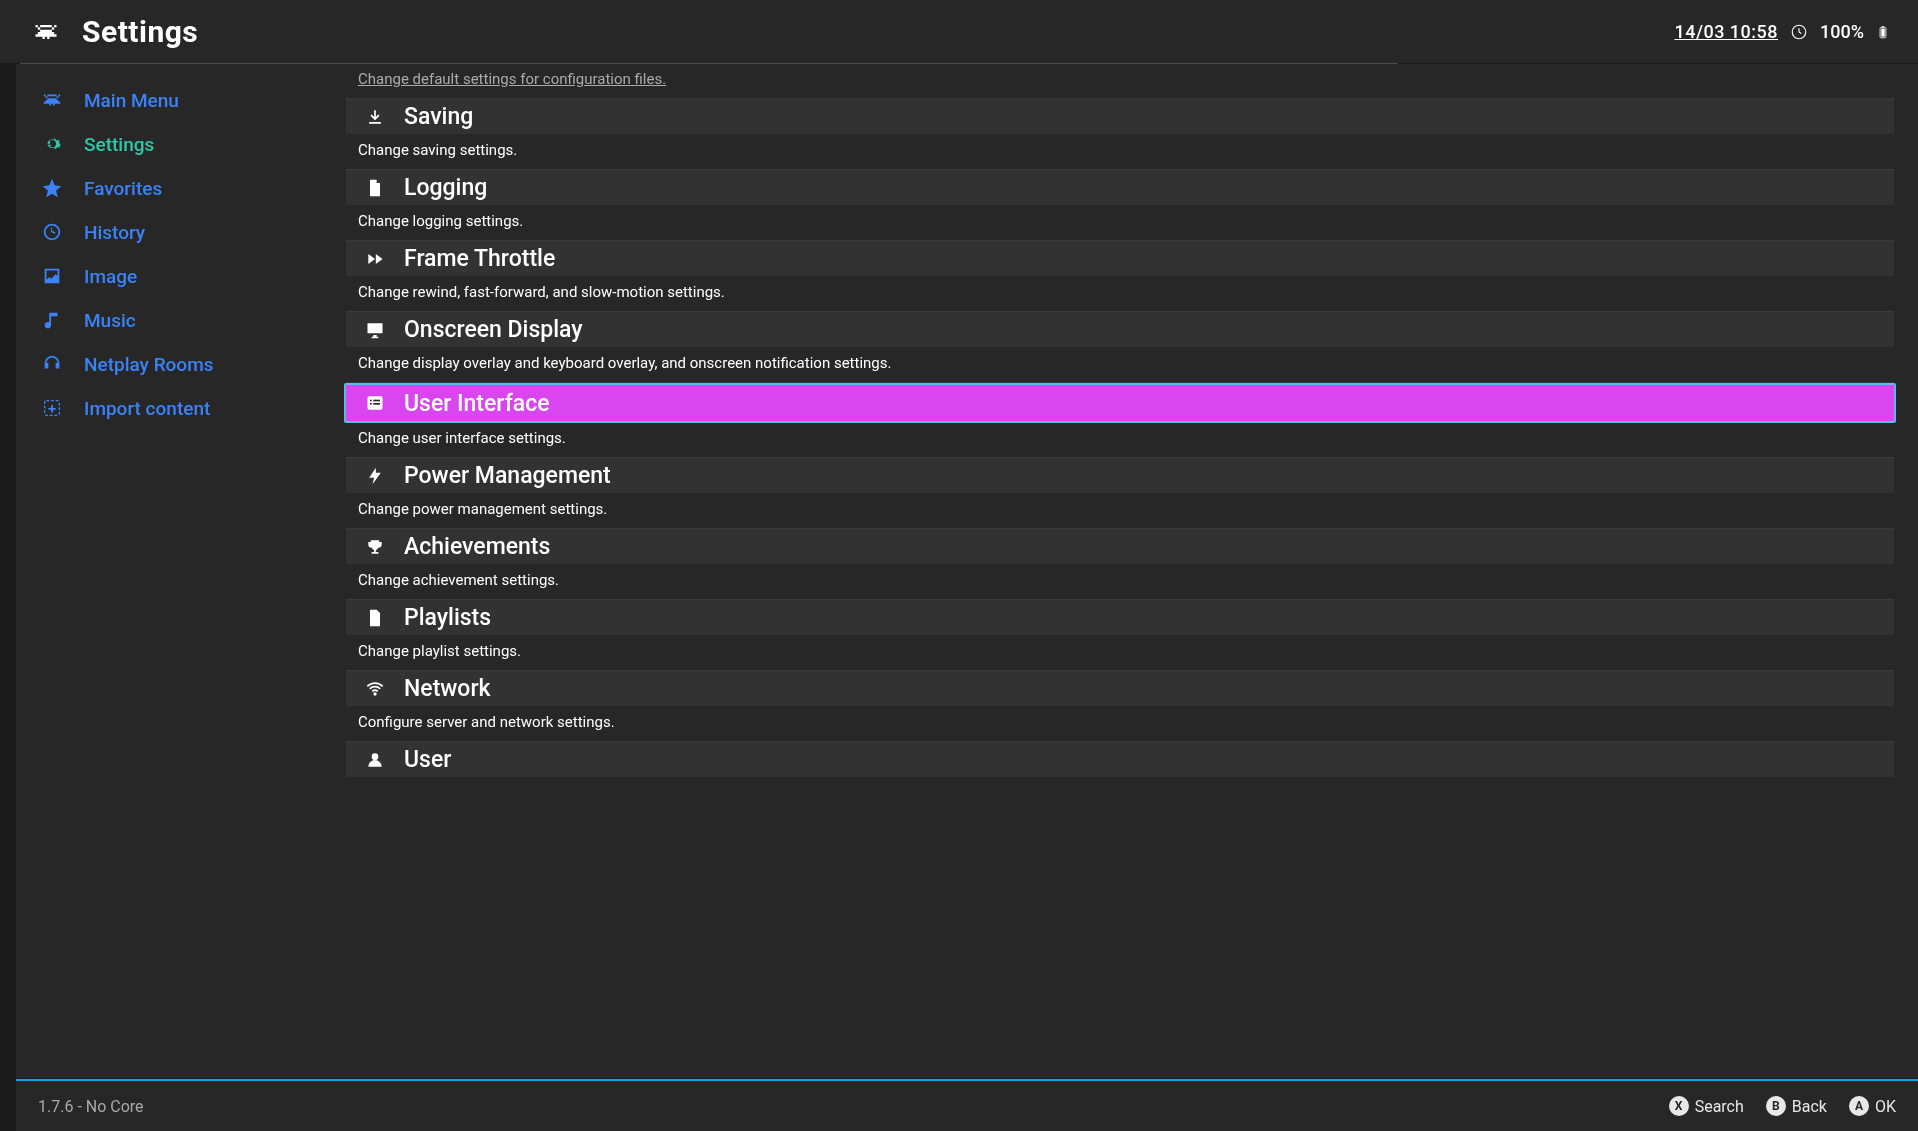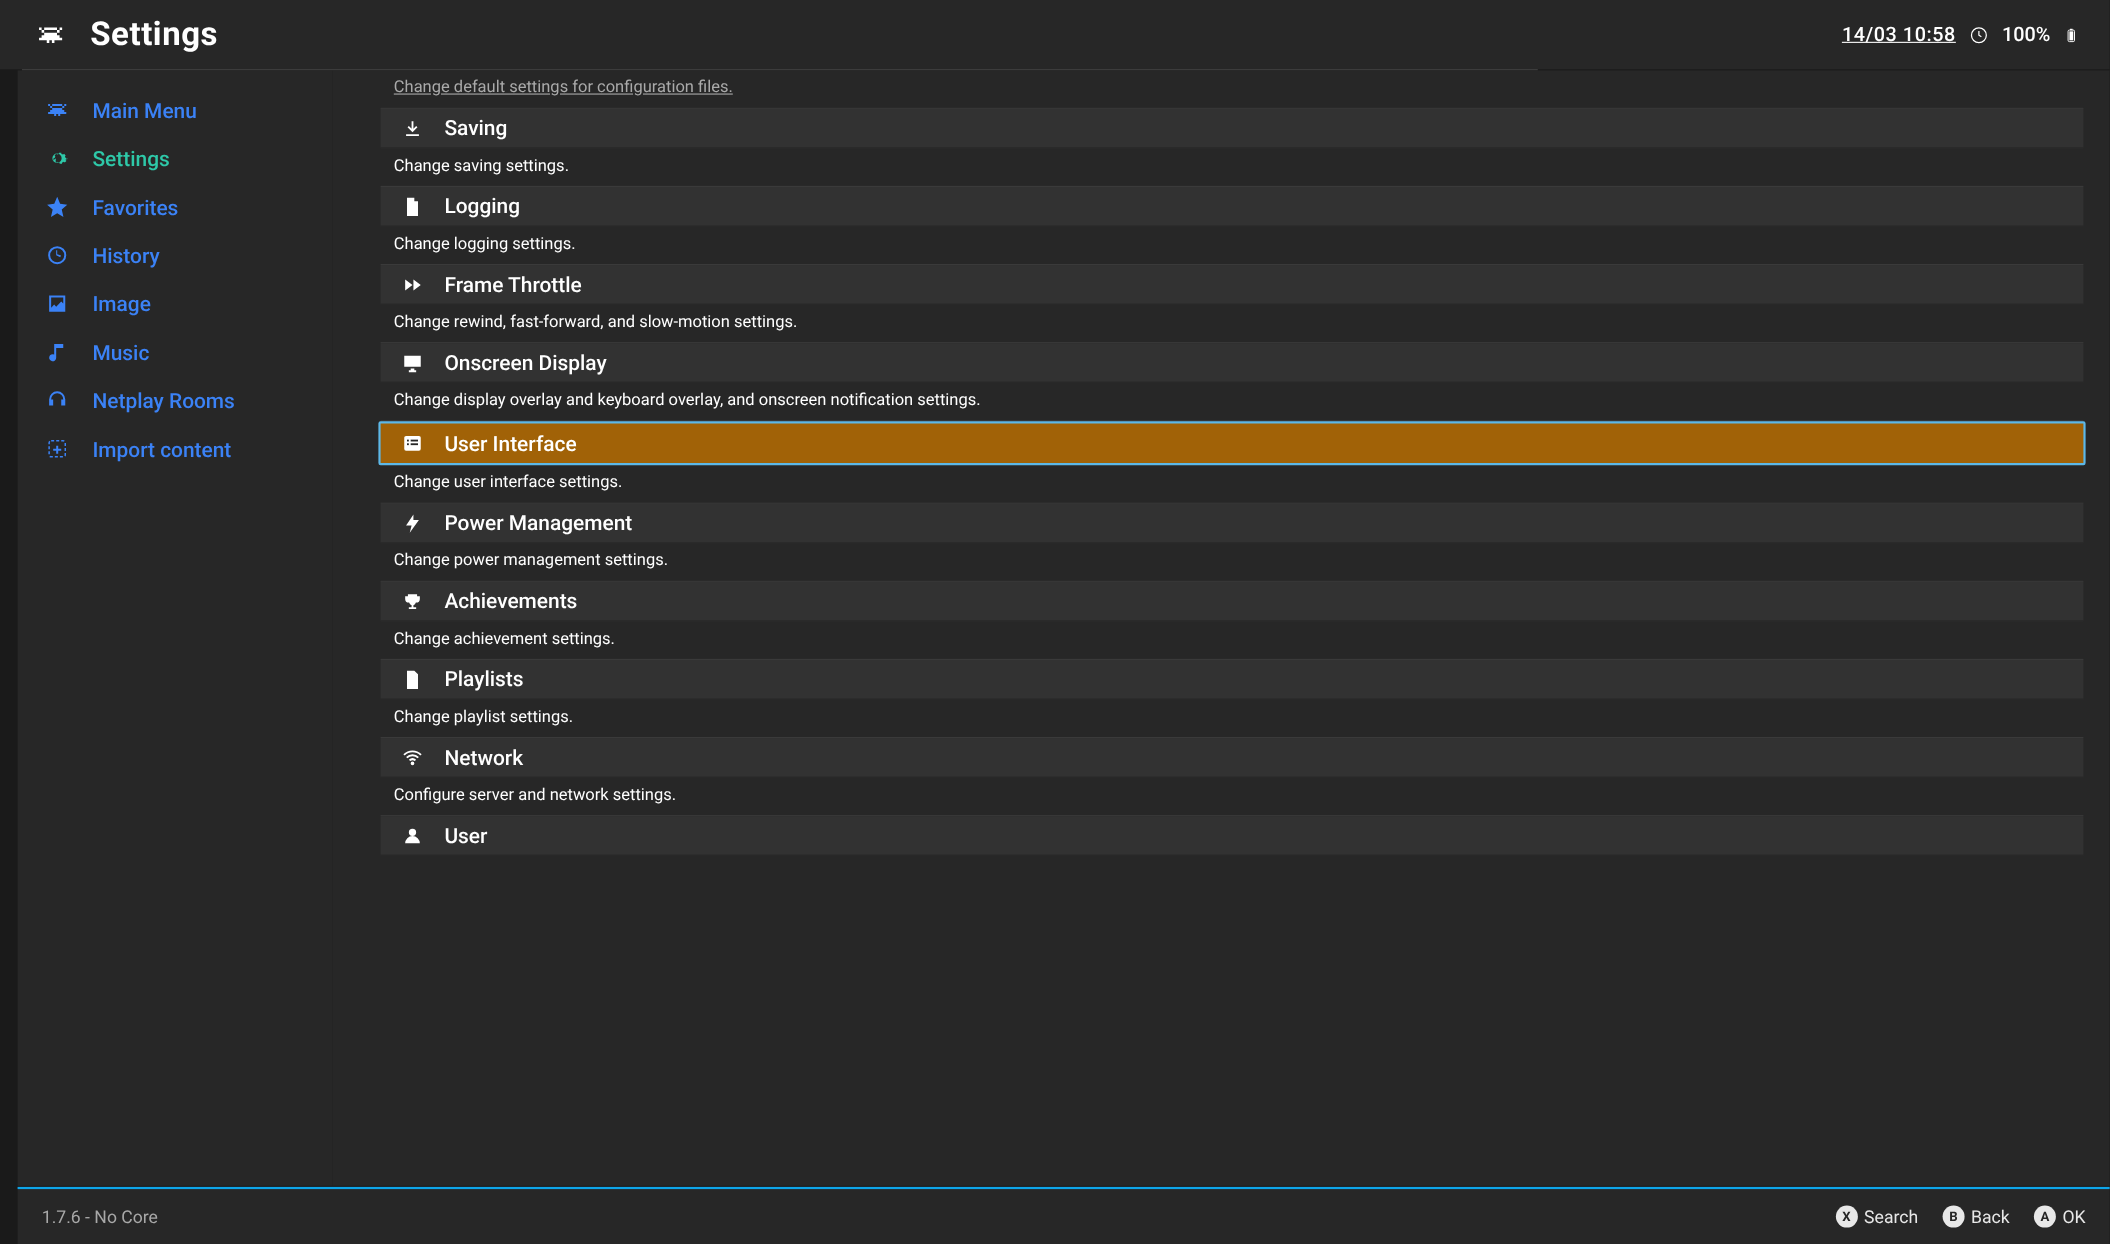--- a/index.html
+++ b/index.html
@@ -95,28 +95,28 @@
   }
   .setting-group {
     border-top: 1px solid #3a3a3a;
   }
   .setting-row {
     display: flex;
     align-items: center;
     gap: 18px;
     padding: 6px 18px;
     height: 36px;
-    font-size: 19px;
+    font-size: 23px;
     font-weight: 500;
     background: #323232;
     border-bottom: 1px solid #272727;
     cursor: pointer;
   }
   .setting-row.selected {
-    background: #a16207;
+    background: #d946ef;
     border: 2px solid #5db8e8;
     margin-left: -2px;
     margin-right: -2px;
     height: 40px;
     border-radius: 2px;
   }
   .setting-row .row-icon {
     width: 22px;
     height: 22px;
     display: flex;

